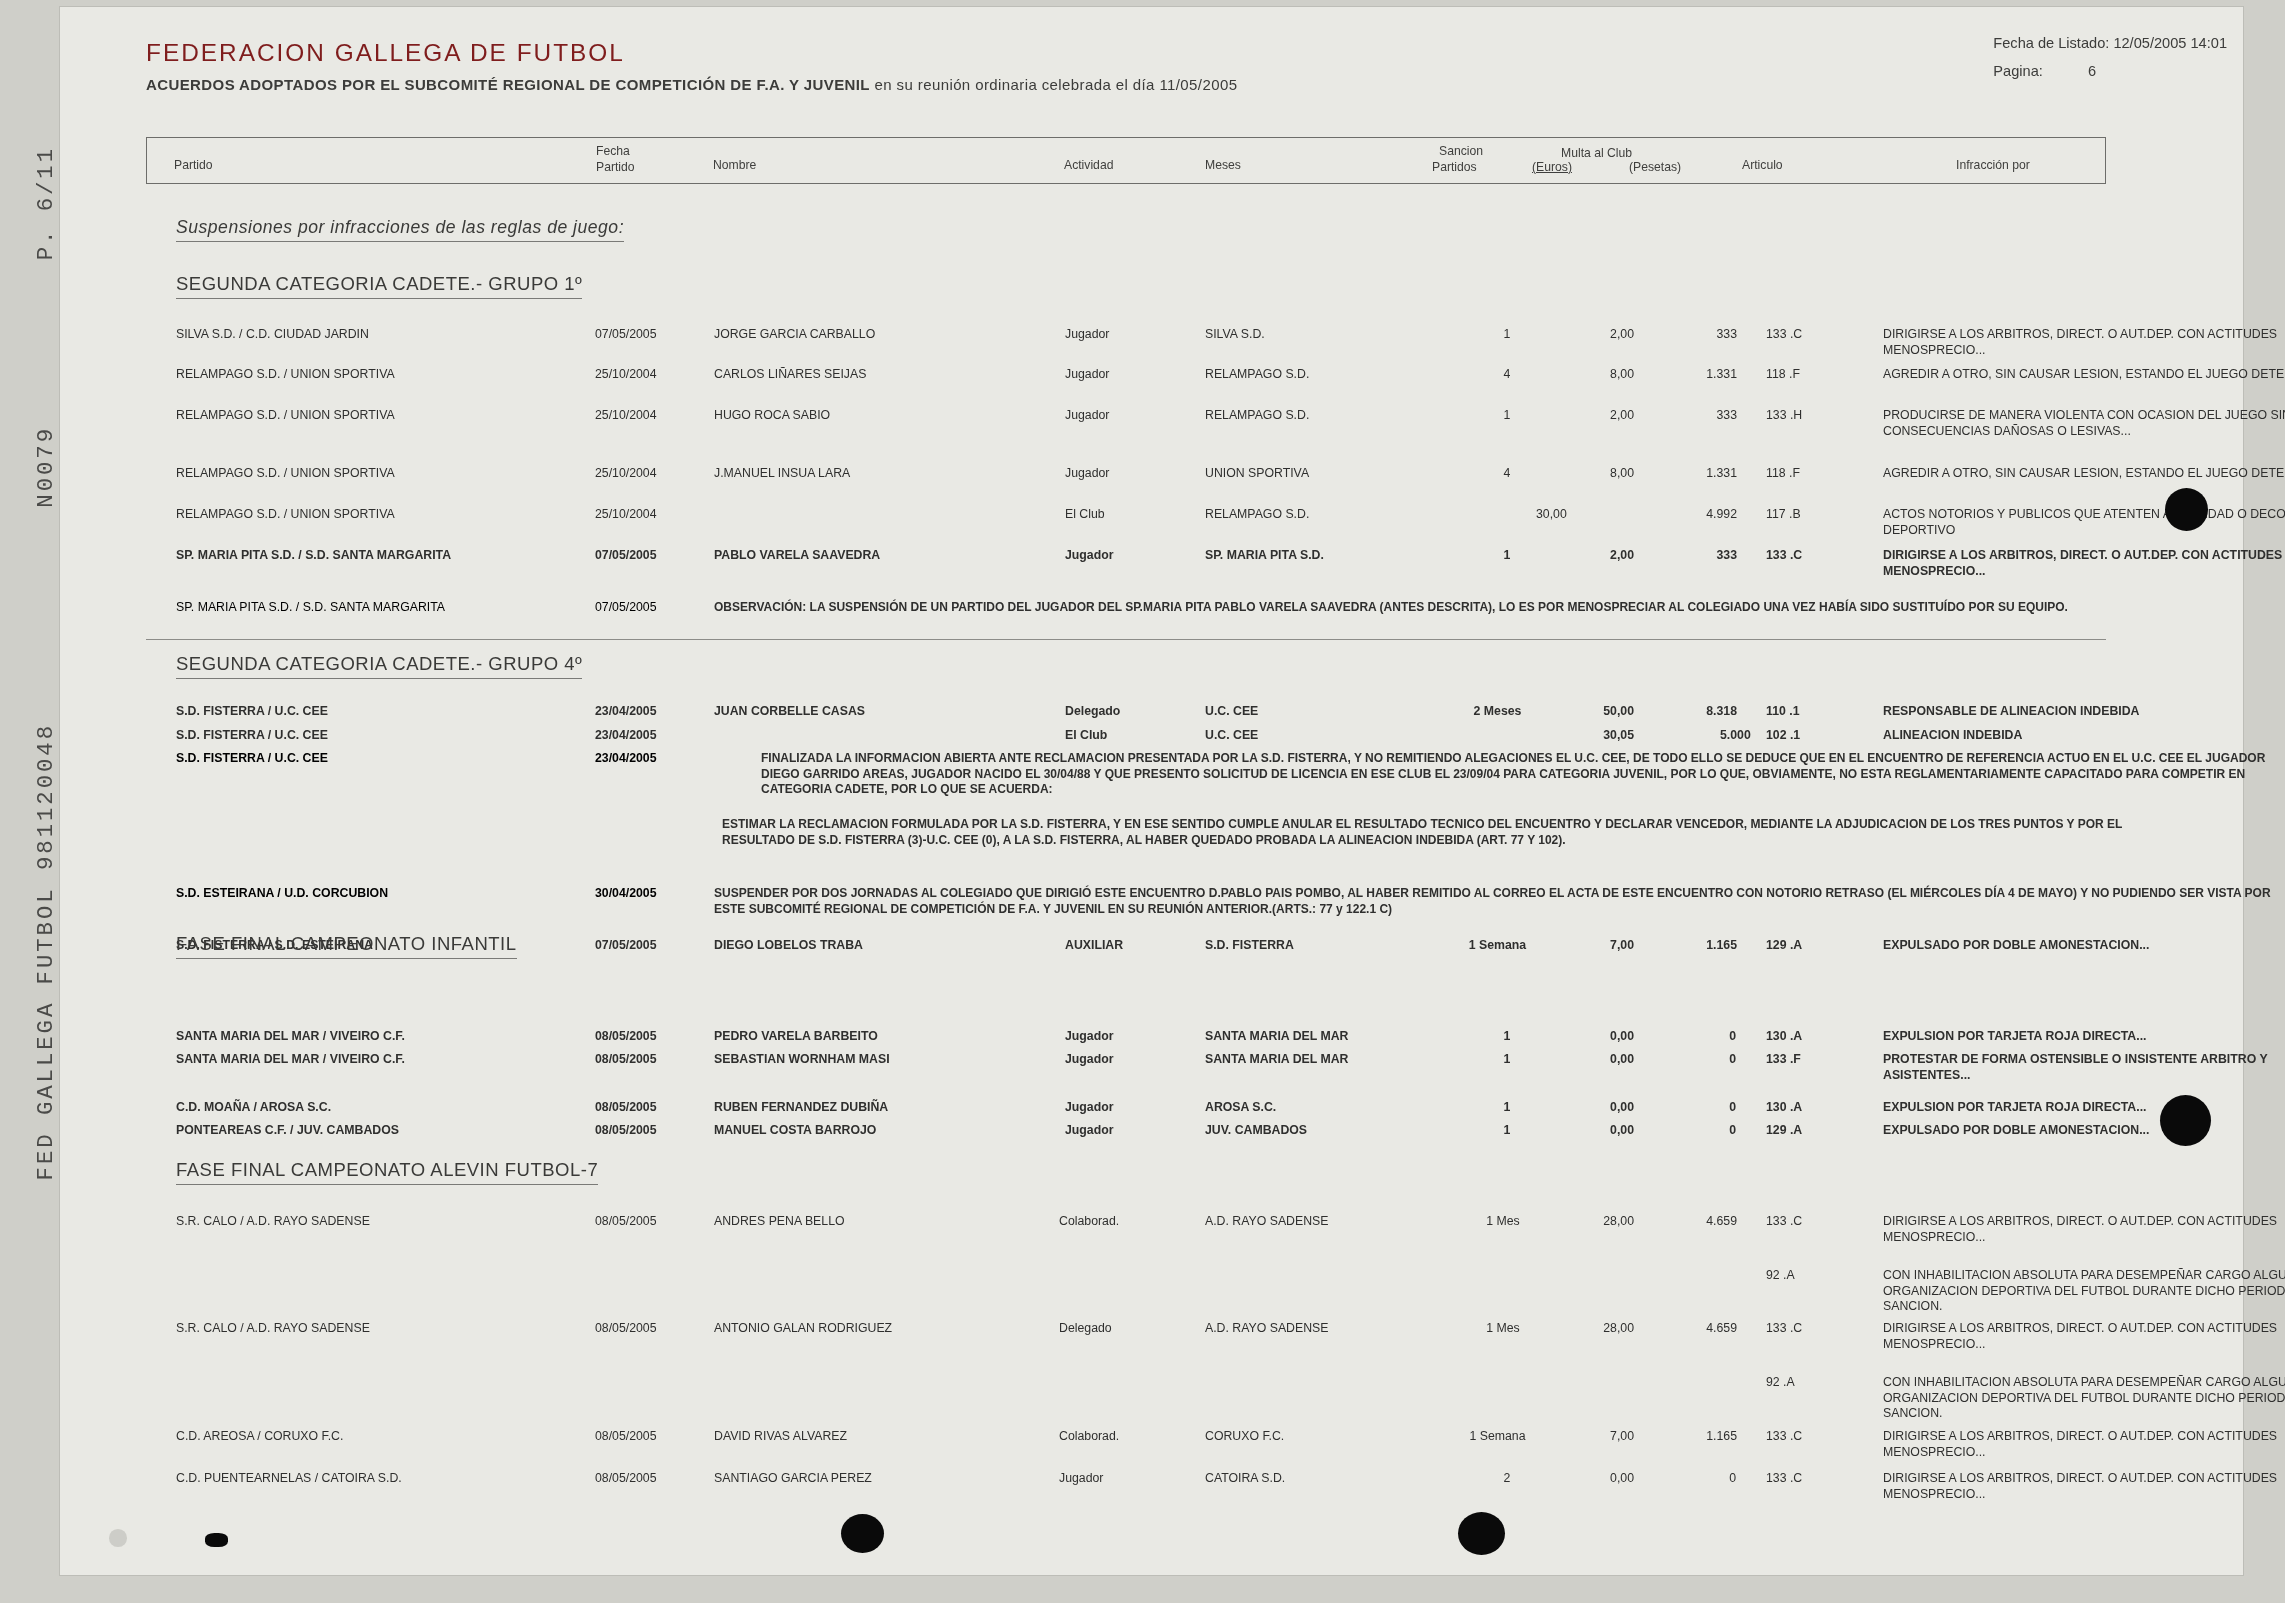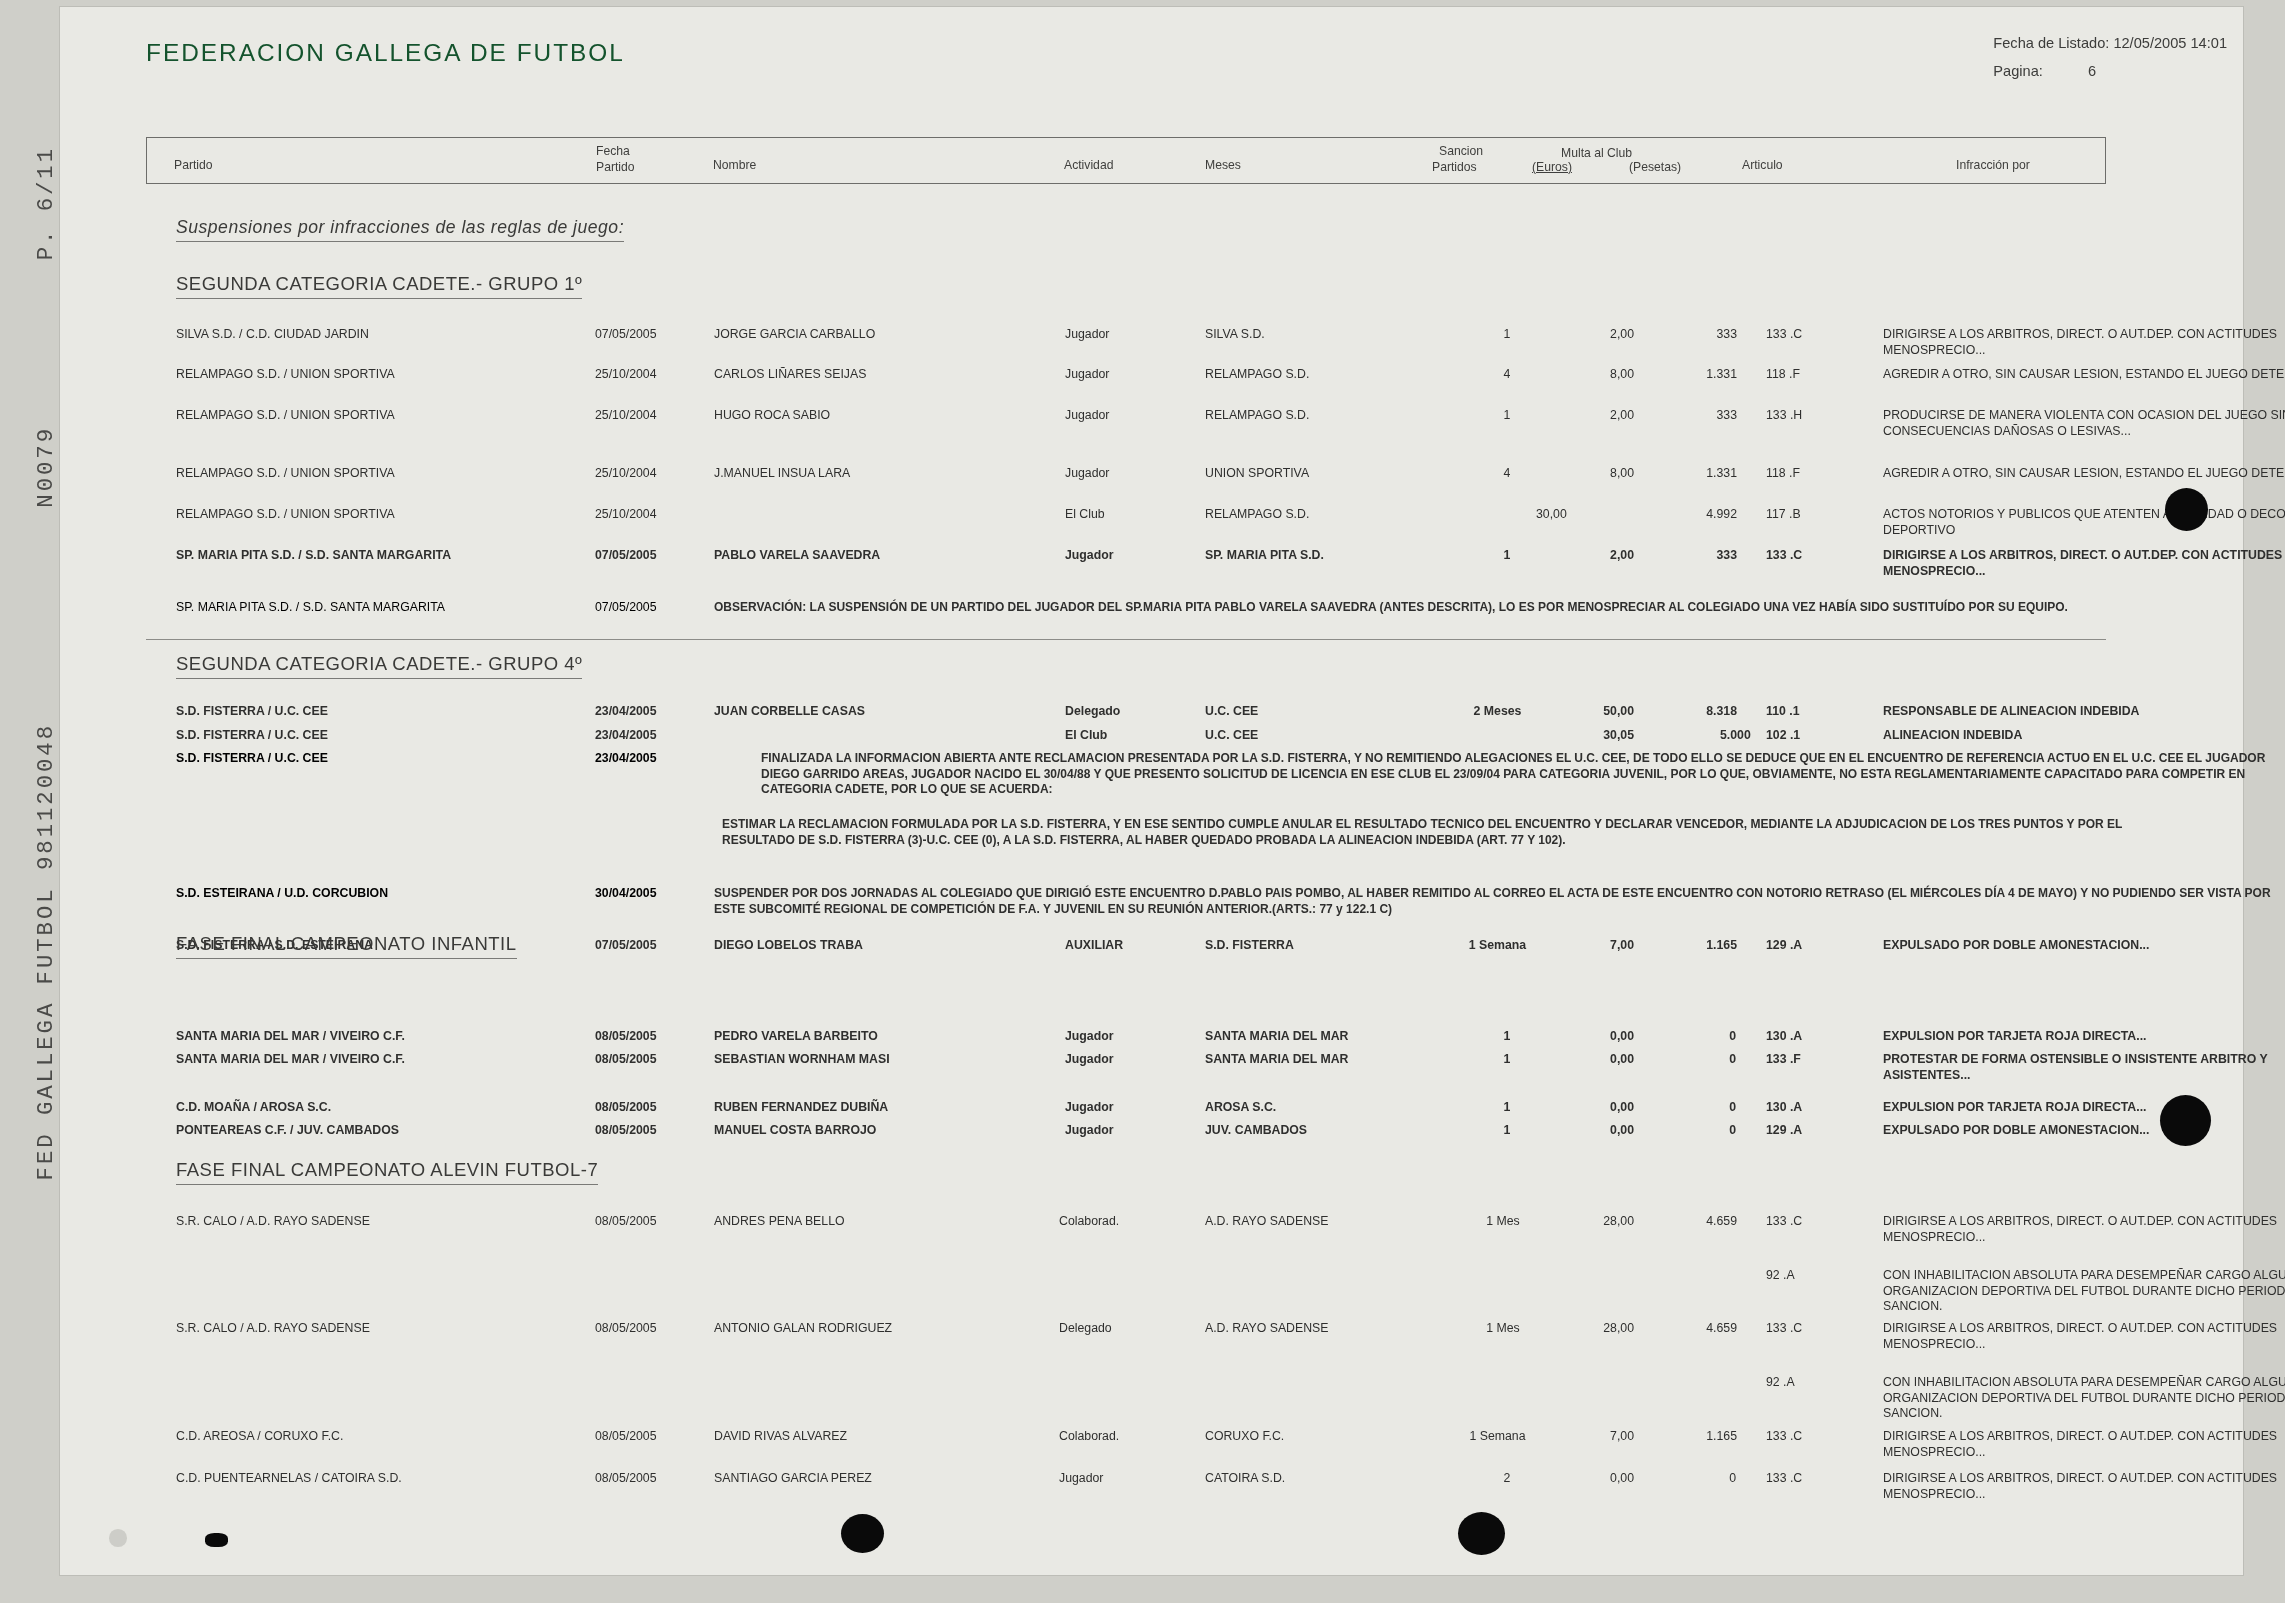--- a/index.html
+++ b/index.html
@@ -6,21 +6,21 @@
   body{width:2286px;height:1603px;font-family:"Liberation Sans",sans-serif;}
   .page{position:relative;width:2286px;height:1603px;background:#cfcfc9;overflow:hidden;}
   .paper{position:absolute;left:59px;top:5.9px;width:2185px;height:1570px;background:#e9e9e4;
          box-shadow:0 0 0 1px #bdbdb7 inset;}
   .sidetext{position:absolute;left:0;top:0;writing-mode:vertical-rl;transform:rotate(180deg);
             font-size:22.4px;letter-spacing:2.9px;color:#4a4a48;font-family:"Liberation Mono",monospace;}
   .fax-left{position:absolute;left:33px;top:146px;height:1170px;}
   .fax-left div{margin-bottom:59px;white-space:nowrap;}
   
   .hdr{position:absolute;left:146px;top:39px;width:1658px;}
-  .hdr .t1{font-size:24.4px;letter-spacing:2px;color:#14532d;font-weight:normal;}
+  .hdr .t1{font-size:24.4px;letter-spacing:2px;color:#7f1d1d;font-weight:normal;}
   .hdr .t2{font-size:15px;letter-spacing:0.4px;color:#3c3c3a;margin-top:8.8px;}
   .hdr .t2 b{font-weight:bold;}
   .hdr-right{position:absolute;right:59px;top:35px;text-align:left;font-size:14.6px;color:#3c3c3a;}
   .hdr-right .r2{margin-top:11.7px;}
   .hdr-right .r2 span.num{display:inline-block;margin-left:41px;}
   
   .tbl{position:absolute;left:146px;top:137px;width:1960px;}
   .thead{border:1px solid #6d6d6a;height:45px;position:relative;}
   .thead .cell{position:absolute;top:5.9px;font-size:12.2px;color:#3f3f3d;line-height:1.25;}
   .sec-title{font-size:18.5px;color:#3a3a38;letter-spacing:0.5px;border-bottom:1px solid #7a7a77;
@@ -41,20 +41,24 @@
 
   <div class="fax-left">
     <div class="sidetext" style="position:relative;">P. 6/11</div>
     <div class="sidetext" style="position:relative;top:107px;">N0079</div>
     <div class="sidetext" style="position:relative;top:263px;">FED GALLEGA FUTBOL 981120048</div>
 
   </div>
 
   <div class="hdr">
     <div class="t1">FEDERACION GALLEGA DE FUTBOL</div>
+    <div class="t2">
+      <b>ACUERDOS ADOPTADOS POR EL SUBCOMITÉ REGIONAL DE COMPETICIÓN DE F.A. Y JUVENIL</b>
+      <span>en su reunión ordinaria celebrada el día 11/05/2005</span>
+    </div>
   </div>
   <div class="hdr-right">
     <div class="r1">Fecha de Listado: 12/05/2005 14:01</div>
     <div class="r2">
       <span>Pagina:</span>
       <span class="num">6</span>
     </div>
   </div>
 
   <div class="tbl">

